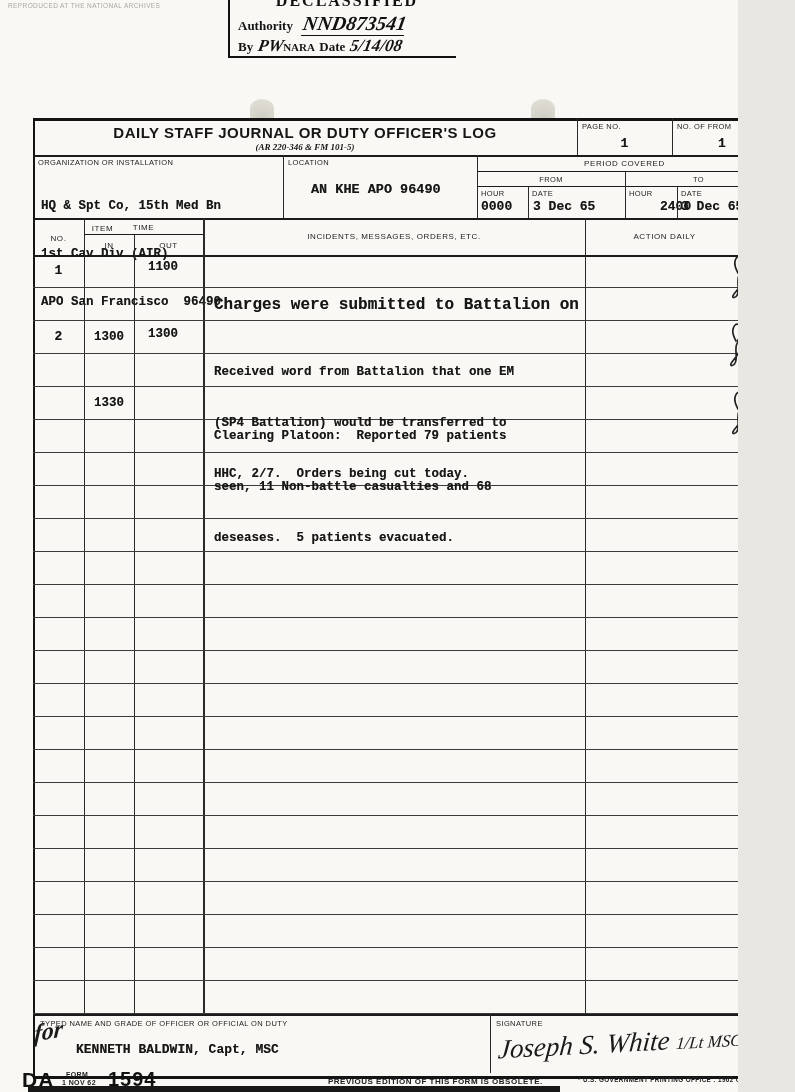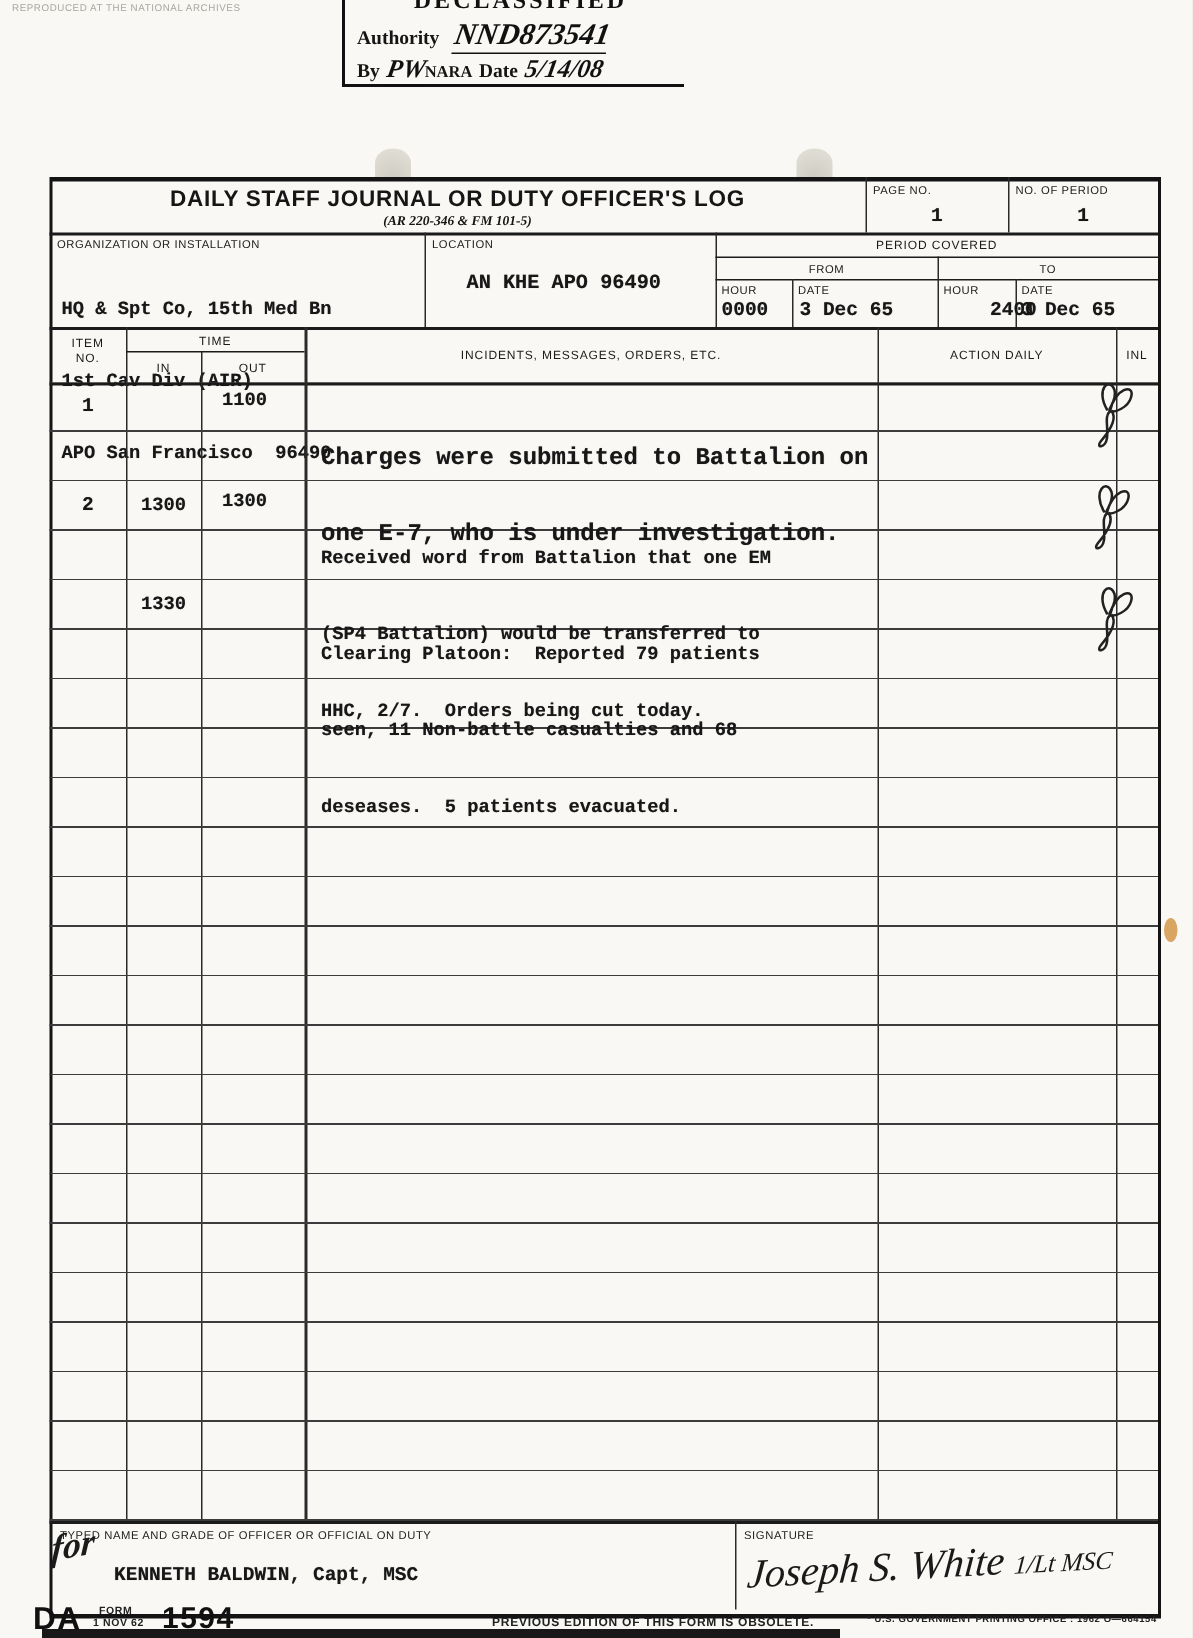--- a/index.html
+++ b/index.html
@@ -1,16 +1,16 @@
 <!DOCTYPE html>
 <html><head>
 <meta charset="utf-8">
 <style>
   html,body{margin:0;padding:0;background:#e9e7e1;}
-  .page{position:relative;width:795px;height:1092px;background:#f9f8f4;overflow:hidden;
+  .page{position:relative;width:738px;height:1092px;background:#f9f8f4;overflow:hidden;
         font-family:"Liberation Sans",sans-serif;color:#1c1c1c;}
   .abs{position:absolute;}
   
   .label{font-size:7.5px;letter-spacing:.4px;color:#212121;white-space:nowrap;}
   .hlabel{font-size:8px;letter-spacing:.6px;color:#1a1a1a;white-space:nowrap;}
   .tw{font-family:"Liberation Mono","DejaVu Sans Mono",monospace;font-weight:bold;
       color:#171717;white-space:pre;text-shadow:0 0 .5px rgba(20,20,20,.55);}
   .hand{font-family:"Liberation Serif","DejaVu Serif",serif;font-style:italic;
         color:#1b1b1b;transform:skewX(-6deg);display:inline-block;}
   .serif{font-family:"Liberation Serif","DejaVu Serif",serif;color:#151515;font-weight:bold;}
@@ -65,21 +65,21 @@
   <div class="hline" style="left:33px;top:218px;width:739px;"></div>
   <div class="hline" style="left:33px;top:255px;width:739px;"></div>
   <div class="hline" style="left:33px;top:1014px;width:739px;"></div>
 
   <div class="abs center" style="left:35px;top:122px;width:540px;height:20px;font-weight:bold;font-size:15px;letter-spacing:.5px;color:#161616;">DAILY STAFF JOURNAL OR DUTY OFFICER'S LOG</div>
   <div class="abs center serif" style="left:35px;top:141px;width:540px;height:12px;font-style:italic;font-weight:bold;font-size:9px;">(AR 220-346 &amp; FM 101-5)</div>
   <div class="vline" style="left:577px;top:118px;height:37px;"></div>
   <div class="vline" style="left:672px;top:118px;height:37px;"></div>
   <div class="abs label" style="left:582px;top:122px;">PAGE NO.</div>
   <div class="abs center tw" style="left:577px;top:133px;width:95px;height:20px;font-size:13px;">1</div>
-  <div class="abs label" style="left:677px;top:122px;">NO. OF PERIOD</div>
+  <div class="abs label" style="left:677px;top:122px;">NO. OF FROM</div>
   <div class="abs center tw" style="left:672px;top:133px;width:100px;height:20px;font-size:13px;">1</div>
 
   <div class="vline" style="left:283px;top:155px;height:63px;"></div>
   <div class="vline" style="left:477px;top:155px;height:63px;"></div>
 
   <div class="abs label" style="left:38px;top:158px;">ORGANIZATION OR INSTALLATION</div>
   <div class="abs tw" style="left:41px;top:166px;font-size:12.5px;line-height:16px;">
     <div>HQ &amp; Spt Co, 15th Med Bn</div>
     <div>1st Cav Div (AIR)</div>
     <div>APO San Francisco  96490</div>
@@ -105,37 +105,36 @@
   <div class="abs tw" style="left:660px;top:199px;font-size:13px;">2400</div>
   <div class="abs tw" style="left:681px;top:199px;font-size:13px;">3 Dec 65</div>
 
   <div class="vline" style="left:84px;top:218px;height:796px;"></div>
   <div class="vline" style="left:203px;top:218px;height:796px;width:2px;"></div>
   <div class="vline" style="left:585px;top:218px;height:796px;"></div>
   <div class="vline" style="left:744px;top:218px;height:796px;"></div>
   <div class="vline" style="left:134px;top:234px;height:780px;"></div>
   <div class="hline" style="left:84px;top:234px;width:119px;height:1px;"></div>
 
-  <div class="abs center hlabel" style="left:33px;top:223px;width:51px;height:10px;">ITEM</div>
+  <div class="abs center hlabel" style="left:33px;top:223px;width:51px;height:10px;padding-left:44px;">ITEM</div>
   <div class="abs center hlabel" style="left:33px;top:233px;width:51px;height:10px;">NO.</div>
   <div class="abs center hlabel" style="left:84px;top:221px;width:119px;height:12px;">TIME</div>
   <div class="abs center hlabel" style="left:84px;top:238px;width:50px;height:14px;">IN</div>
   <div class="abs center hlabel" style="left:134px;top:238px;width:69px;height:14px;">OUT</div>
   <div class="abs center hlabel" style="left:203px;top:218px;width:382px;height:37px;">INCIDENTS, MESSAGES, ORDERS, ETC.</div>
   <div class="abs center hlabel" style="left:585px;top:218px;width:159px;height:37px;">ACTION DAILY</div>
   <div class="abs center hlabel" style="left:744px;top:218px;width:28px;height:37px;">INL</div>
 
   <div class="abs tbody-grid" style="left:33px;top:255px;width:739px;height:759px;"></div>
 
   <div>
     <div class="abs center tw" style="left:33px;top:261px;width:51px;height:18px;font-size:13px;">1</div>
     <div class="abs tw" style="left:148px;top:260px;font-size:12.5px;text-align:right;">1100</div>
     <div class="abs tw" style="left:214px;top:263px;font-size:16px;line-height:17px;">
       <div>Charges were submitted to Battalion on</div>
-      <div>one E-7, who is under investigation.</div>
     </div>
     <svg class="abs" style="left:726px;top:249px;" width="36" height="52" viewBox="0 0 36 52">
       <path d="M12 24 C4 10 14 2 17 11 C19 18 12 24 14 25 C17 10 31 6 28 16 C26 23 17 26 15 25 C19 30 14 38 8 45 C4 50 11 50 12 43 C13 35 10 29 14 25" stroke="#222" fill="none" stroke-width="1.7" stroke-linecap="round"></path>
     </svg>
   </div>
 
   <div>
     <div class="abs center tw" style="left:33px;top:327px;width:51px;height:18px;font-size:13px;">2</div>
     <div class="abs tw" style="left:94px;top:330px;font-size:12.5px;">1300</div>
     <div class="abs tw" style="left:148px;top:327px;font-size:12.5px;">1300</div>

